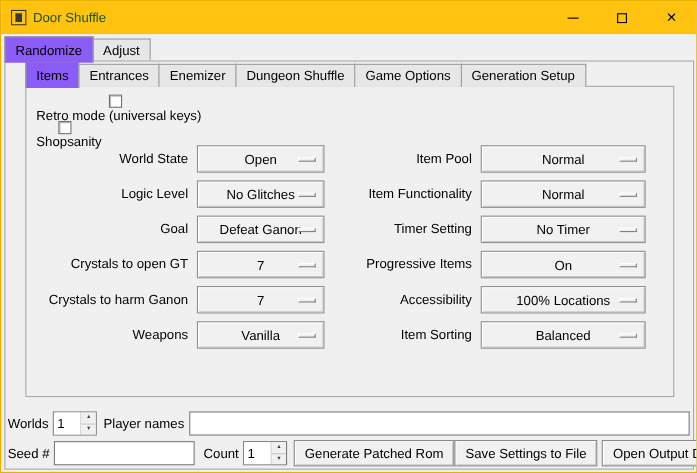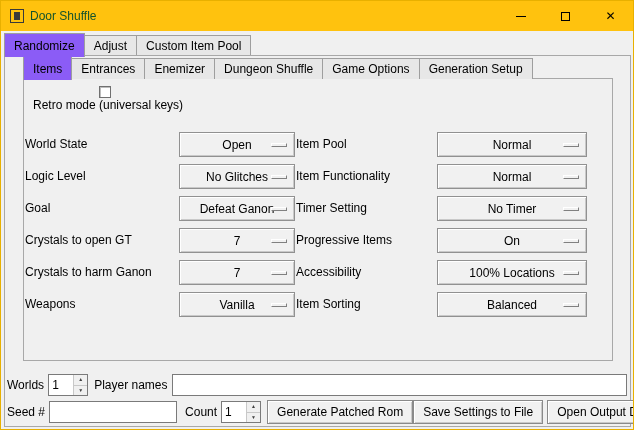--- a/index.html
+++ b/index.html
@@ -67,21 +67,21 @@
   .checkbox {
     width:12px; height:12px; background:#fff;
     border:1px solid #707070;
     box-shadow: inset 1px 1px 0 #bdbdbd;
     margin-right:7px;
   }
 
   
   .field-label {
     position:absolute; height:25px; line-height:25px;
-    z-index:5; white-space:nowrap;
+    text-align:right; z-index:5; white-space:nowrap;
   }
   .dropdown {
     position:absolute; width:116px; height:25px; z-index:5;
     background:#f1f1f1;
     border:1px solid #919191;
     box-shadow: inset 1px 1px 0 #ffffff, inset -1px -1px 0 #c9c9c9;
     display:flex; align-items:center; justify-content:center;
     cursor:default;
   }
   .dd-value { font-size:12px; }
@@ -150,35 +150,38 @@
     </div>
   </div>
 
   <div class="pane outer-pane"></div>
 
   <div class="pane inner-pane"></div>
 
   <div class="tabstrip outer-tabs">
     <div class="tab selected">Randomize</div>
     <div class="tab">Adjust</div>
-    <div class="tab">Custom Item Pool</div>
   </div>
 
   <div class="tabstrip inner-tabs">
     <div class="tab selected">Items</div>
     <div class="tab">Entrances</div>
     <div class="tab">Enemizer</div>
     <div class="tab">Dungeon Shuffle</div>
     <div class="tab">Game Options</div>
     <div class="tab">Generation Setup</div>
   </div>
 
   <div class="check-row" style="left:32px; top:85px;">
     <span class="checkbox"></span>
     <span class="lbl">Retro mode (universal keys)</span>
+  </div>
+  <div class="check-row" style="left:32px; top:109px;">
+    <span class="checkbox"></span>
+    <span class="lbl">Shopsanity</span>
   </div>
 
   <div class="field-label" style="left:24px; top:131px; width:146px;">World State</div>
   <div class="dropdown" style="left:178px; top:131px;">
     <span class="dd-value">Open</span>
     <span class="dd-indicator"></span>
   </div>
 
   <div class="field-label" style="left:24px; top:163px; width:146px;">Logic Level</div>
   <div class="dropdown" style="left:178px; top:163px;">

